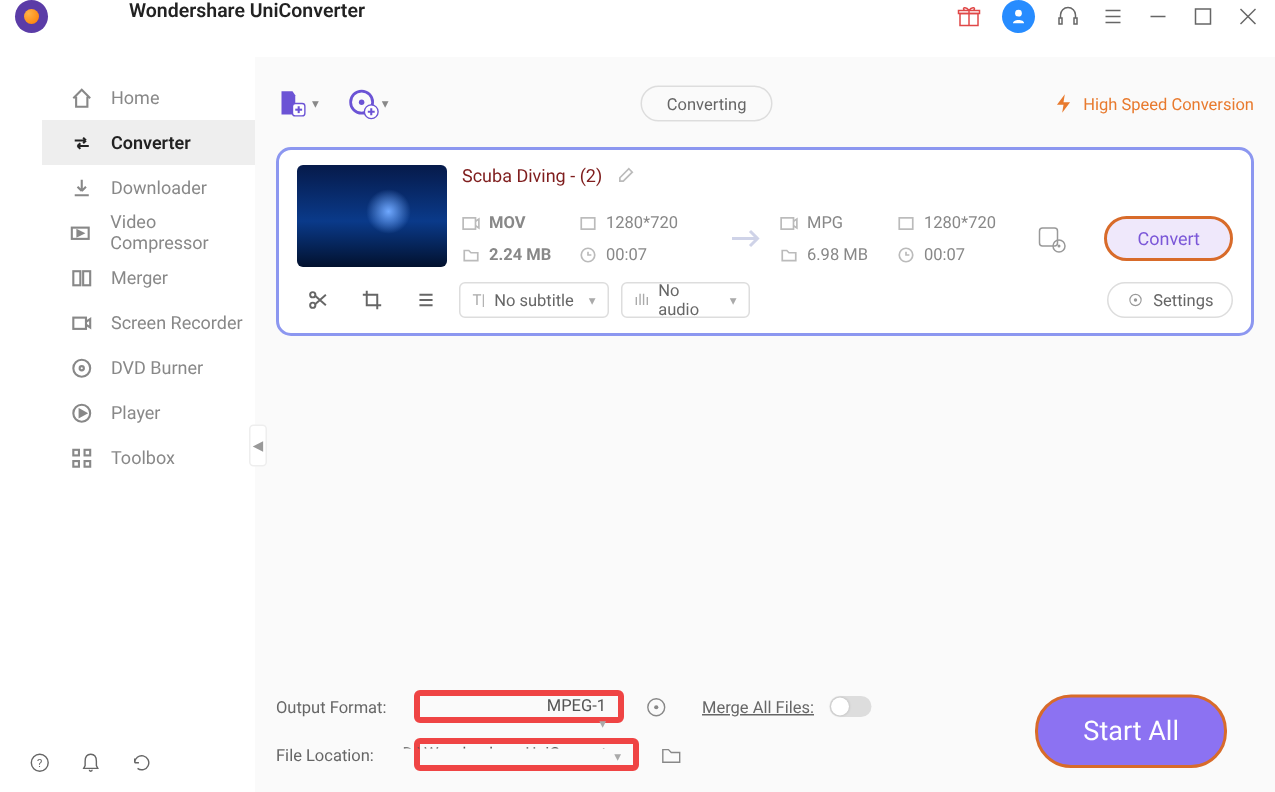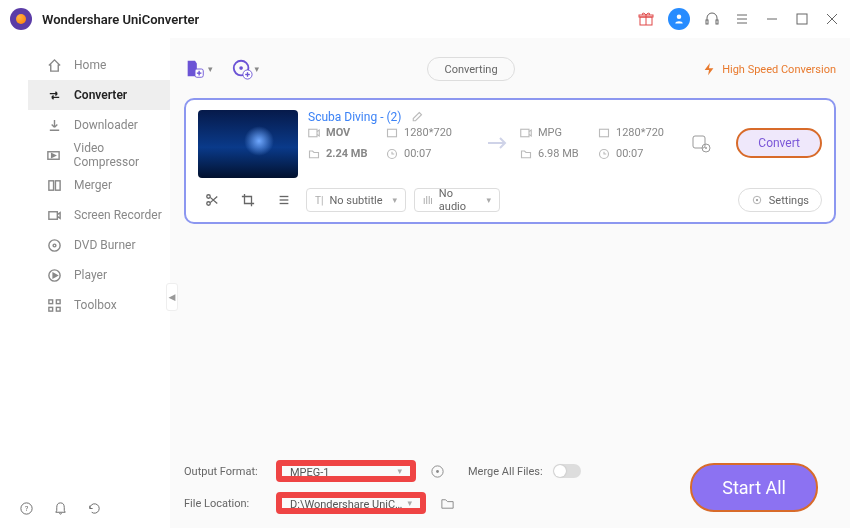--- a/index.html
+++ b/index.html
@@ -1,17 +1,17 @@
 <!DOCTYPE html>
 <html><head>
 <meta charset="utf-8">
 <style>
 * { box-sizing: border-box; margin: 0; padding: 0; font-family: -apple-system, BlinkMacSystemFont, "Segoe UI", Roboto, sans-serif; }
 body { width: 850px; height: 528px; background: #fafafa; font-size: 12px; color: #333; overflow: hidden; }
-.titlebar { height: 38px; display: flex; align-items: center; padding: 0 10px; background: #fff; }
+.titlebar { height: 38px; display: flex; align-items: flex-start; padding: 0 10px; background: #fff; gap: 44px; }
 .logo { width: 22px; height: 22px; border-radius: 50%; background: #5b3ca7; display: flex; align-items: center; justify-content: center; margin-right: 10px; }
 .logo-inner { width: 10px; height: 10px; border-radius: 50%; background: radial-gradient(circle at 30% 30%, #ffb347, #ff7b00); }
 .app-title { font-weight: 600; font-size: 13px; color: #222; }
 .titlebar-spacer { flex: 1; }
 .titlebar-icons { display: flex; align-items: center; gap: 14px; }
 .tb-icon { width: 16px; height: 16px; display: flex; align-items: center; justify-content: center; color: #666; cursor: pointer; }
 .tb-user { width: 22px; height: 22px; border-radius: 50%; background: #278cff; display: flex; align-items: center; justify-content: center; color: #fff; font-size: 11px; }
 .gift { color: #e04848; }
 .main { display: flex; height: 490px; }
 .sidebar { width: 170px; background: #fff; display: flex; flex-direction: column; padding-top: 12px; position: relative; }
@@ -28,21 +28,21 @@
 .caret { font-size: 9px; color: #888; margin-left: 2px; }
 .tabs { display: flex; border: 1px solid #ddd; border-radius: 14px; overflow: hidden; height: 24px; margin-left: 150px; }
 .tab { width: 86px; display: flex; align-items: center; justify-content: center; font-size: 11px; cursor: pointer; color: #666; }
 .tab.finished { border: 2px solid #d86b2a; border-radius: 14px; margin: -1px; color: #333; }
 .highspeed { margin-left: auto; display: flex; align-items: center; gap: 6px; color: #e87a2e; font-size: 11px; cursor: pointer; }
 .card { margin-top: 8px; border: 2px solid #8c97f0; border-radius: 10px; padding: 10px 12px; background: #fff; }
 .card-top { display: flex; }
 .thumb { width: 100px; height: 68px; border-radius: 4px; background: linear-gradient(180deg,#061a4a 0%, #0a3a8a 55%, #02112e 100%); position: relative; overflow: hidden; }
 .thumb::after { content: ""; position: absolute; left: 46px; top: 16px; width: 30px; height: 30px; border-radius: 50%; background: radial-gradient(circle,#6fa8ff 0%, rgba(10,58,138,0) 70%); }
 .meta { flex: 1; padding-left: 10px; }
-.meta-title { display: flex; align-items: center; gap: 10px; color: #3b82f6; font-size: 12px; margin-bottom: 2px; }
+.meta-title { display: flex; align-items: center; gap: 10px; color: #7f1d1d; font-size: 12px; margin-bottom: 18px; }
 .meta-cols { display: flex; align-items: center; }
 .col { display: flex; flex-direction: column; gap: 8px; font-size: 11px; color: #888; }
 .col .row { display: flex; align-items: center; gap: 6px; }
 .c1 { width: 78px; font-weight: bold; }
 .c2 { width: 88px; }
 .arrow-col { width: 46px; display: flex; align-items: center; justify-content: center; }
 .c3 { width: 78px; }
 .c4 { width: 88px; }
 .outset { width: 30px; display: flex; align-items: center; justify-content: center; }
 .convert-btn { border: 2px solid #d86b2a; border-radius: 18px; padding: 6px 20px; color: #7b57d8; background: #efe8fb; cursor: pointer; font-size: 12px; margin-left: auto; align-self: center; }
@@ -50,25 +50,25 @@
 .mini-btn { width: 28px; height: 24px; display: flex; align-items: center; justify-content: center; color: #666; cursor: pointer; }
 .mini-btn svg { width: 14px; height: 14px; stroke: currentColor; fill: none; stroke-width: 1.5; }
 .dd { border: 1px solid #ddd; border-radius: 4px; height: 24px; display: flex; align-items: center; padding: 0 8px; font-size: 11px; color: #666; cursor: pointer; gap: 6px; }
 .dd .dd-caret { margin-left: auto; font-size: 9px; color: #aaa; }
 .dd-sub { width: 100px; }
 .dd-aud { width: 86px; }
 .settings-chip { margin-left: auto; border: 1px solid #ddd; border-radius: 14px; height: 24px; display: flex; align-items: center; gap: 6px; padding: 0 12px; font-size: 11px; color: #666; cursor: pointer; }
 .footer { margin-top: auto; padding: 10px 0 14px 0; display: flex; align-items: center; flex-wrap: wrap; gap: 10px 16px; }
 .footer-row { display: flex; align-items: center; gap: 10px; width: 100%; }
 .lbl { font-size: 11px; color: #666; width: 82px; }
-.sel { border: 6px solid #ef4444; border-radius: 4px; height: 22px; width: 140px; display: flex; align-items: flex-start; padding: 0 8px; font-size: 11px; color: #555; cursor: pointer; }
+.sel { border: 4px solid #ef4444; border-radius: 4px; height: 22px; width: 140px; display: flex; align-items: flex-end; padding: 0 8px; font-size: 11px; color: #555; cursor: pointer; flex-direction: column; }
 .sel .dd-caret { margin-left: auto; font-size: 9px; color: #aaa; }
 .sel-wide { width: 150px; }
 .foot-icon { width: 22px; height: 22px; display: flex; align-items: center; justify-content: center; color: #888; cursor: pointer; }
-.merge-lbl { font-size: 11px; color: #666; margin-left: 10px; }
+.merge-lbl { font-size: 11px; color: #666; margin-left: 10px; text-decoration: underline; }
 .toggle { width: 28px; height: 14px; border-radius: 8px; background: #ddd; position: relative; cursor: pointer; }
 .toggle::after { content: ""; position: absolute; width: 12px; height: 12px; border-radius: 50%; background: #fff; top: 1px; left: 1px; box-shadow: 0 0 2px rgba(0,0,0,.2); }
 .start-all { margin-left: auto; background: #8c72f2; color: #fff; border: 2px solid #d86b2a; border-radius: 24px; padding: 12px 30px; font-size: 18px; cursor: pointer; position: absolute; right: 18px; bottom: 16px; }
 .ico-s { width: 12px; height: 12px; stroke: #bbb; fill: none; stroke-width: 1.5; }
 </style>
 </head>
 <body>
 
 <div class="titlebar">
   <div class="logo">

